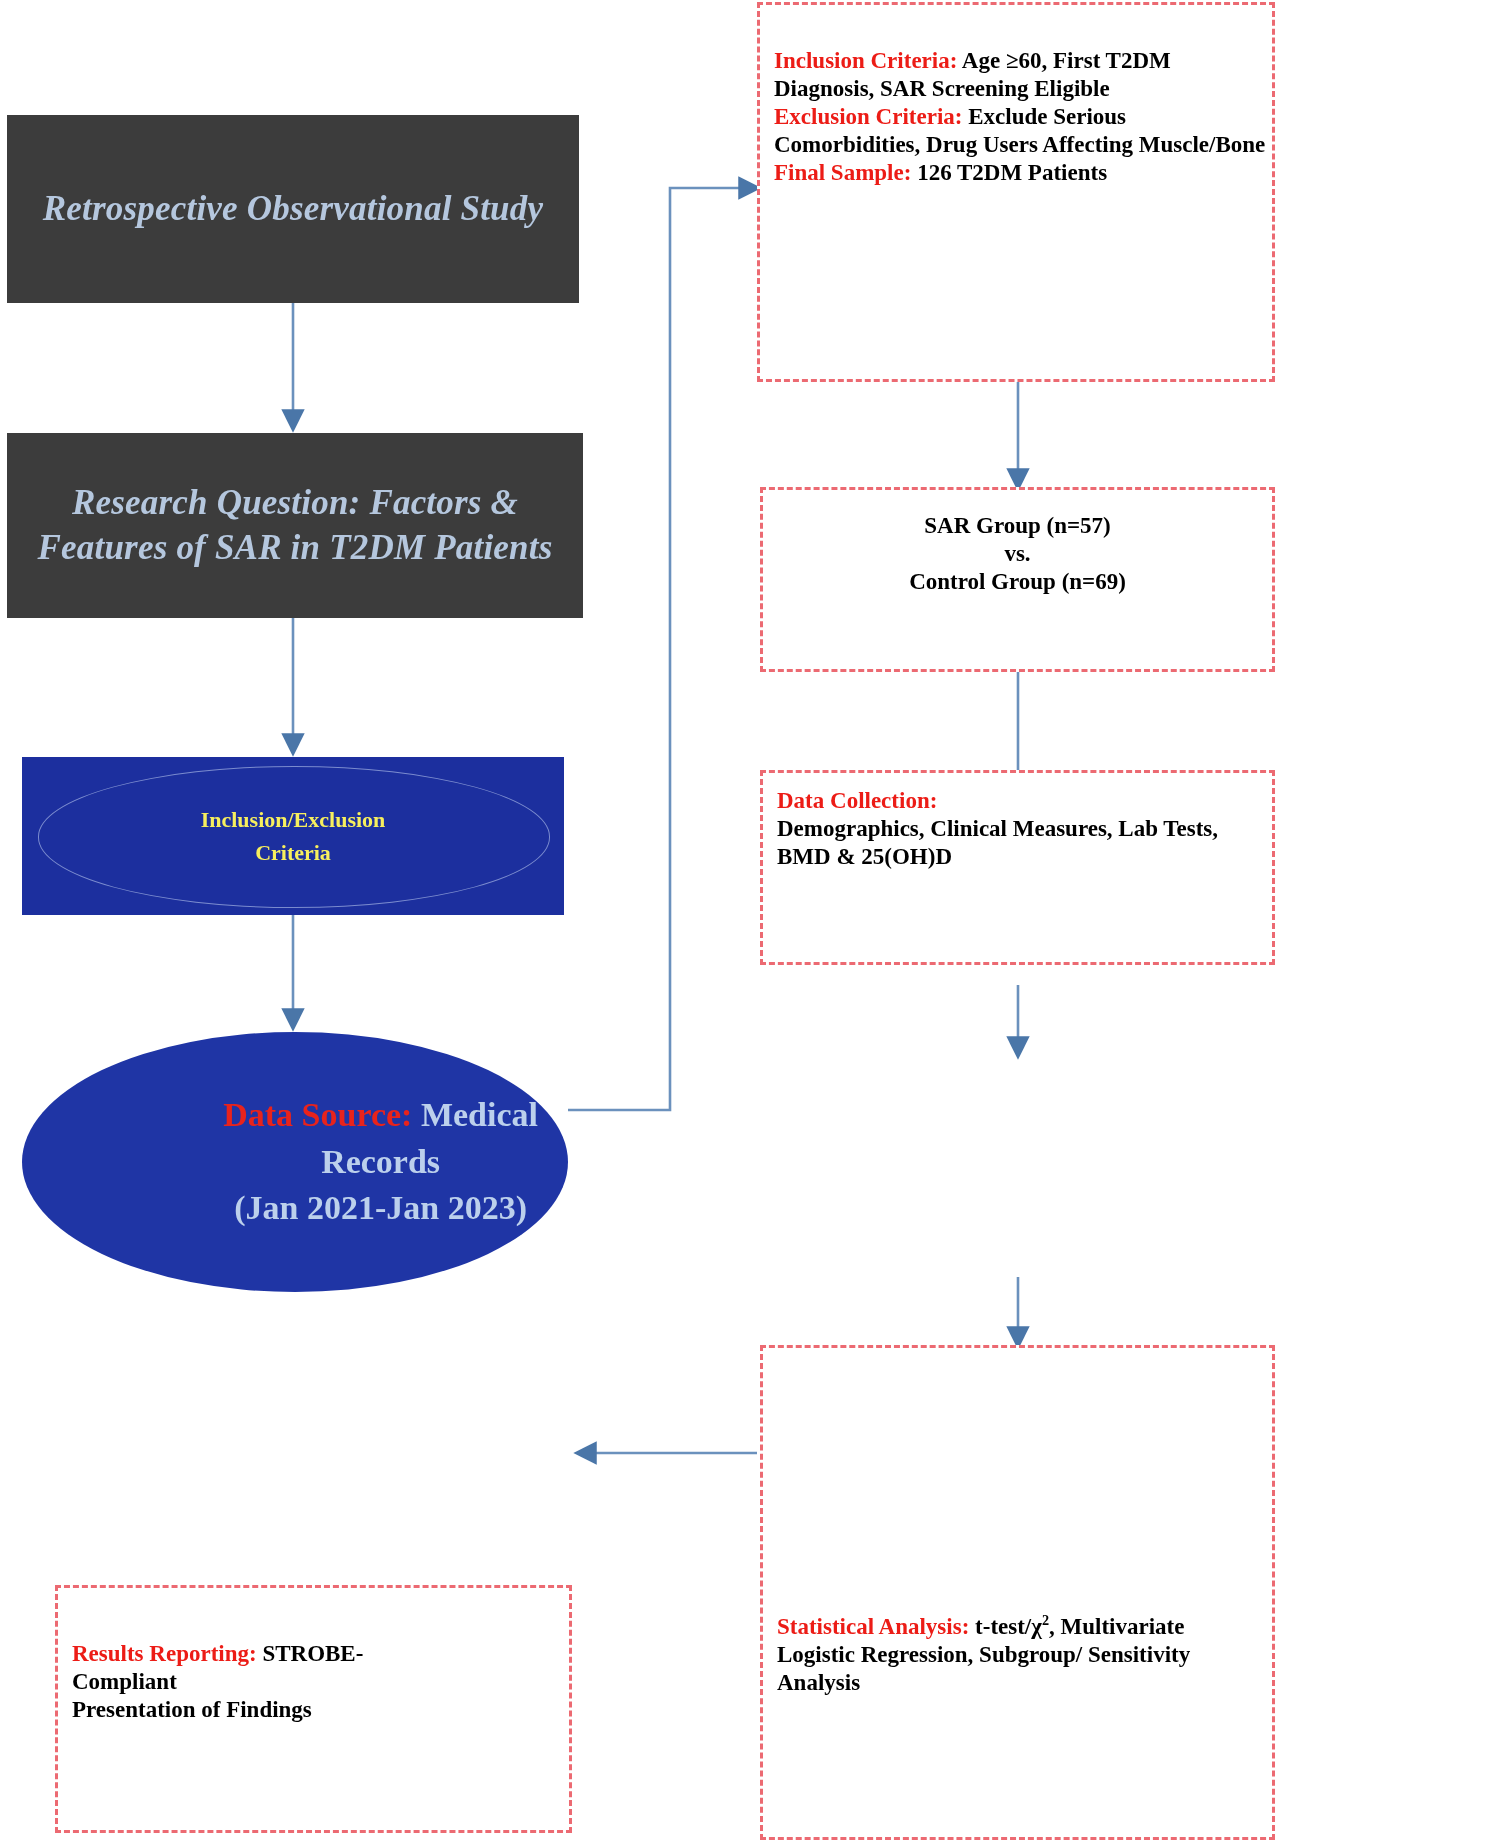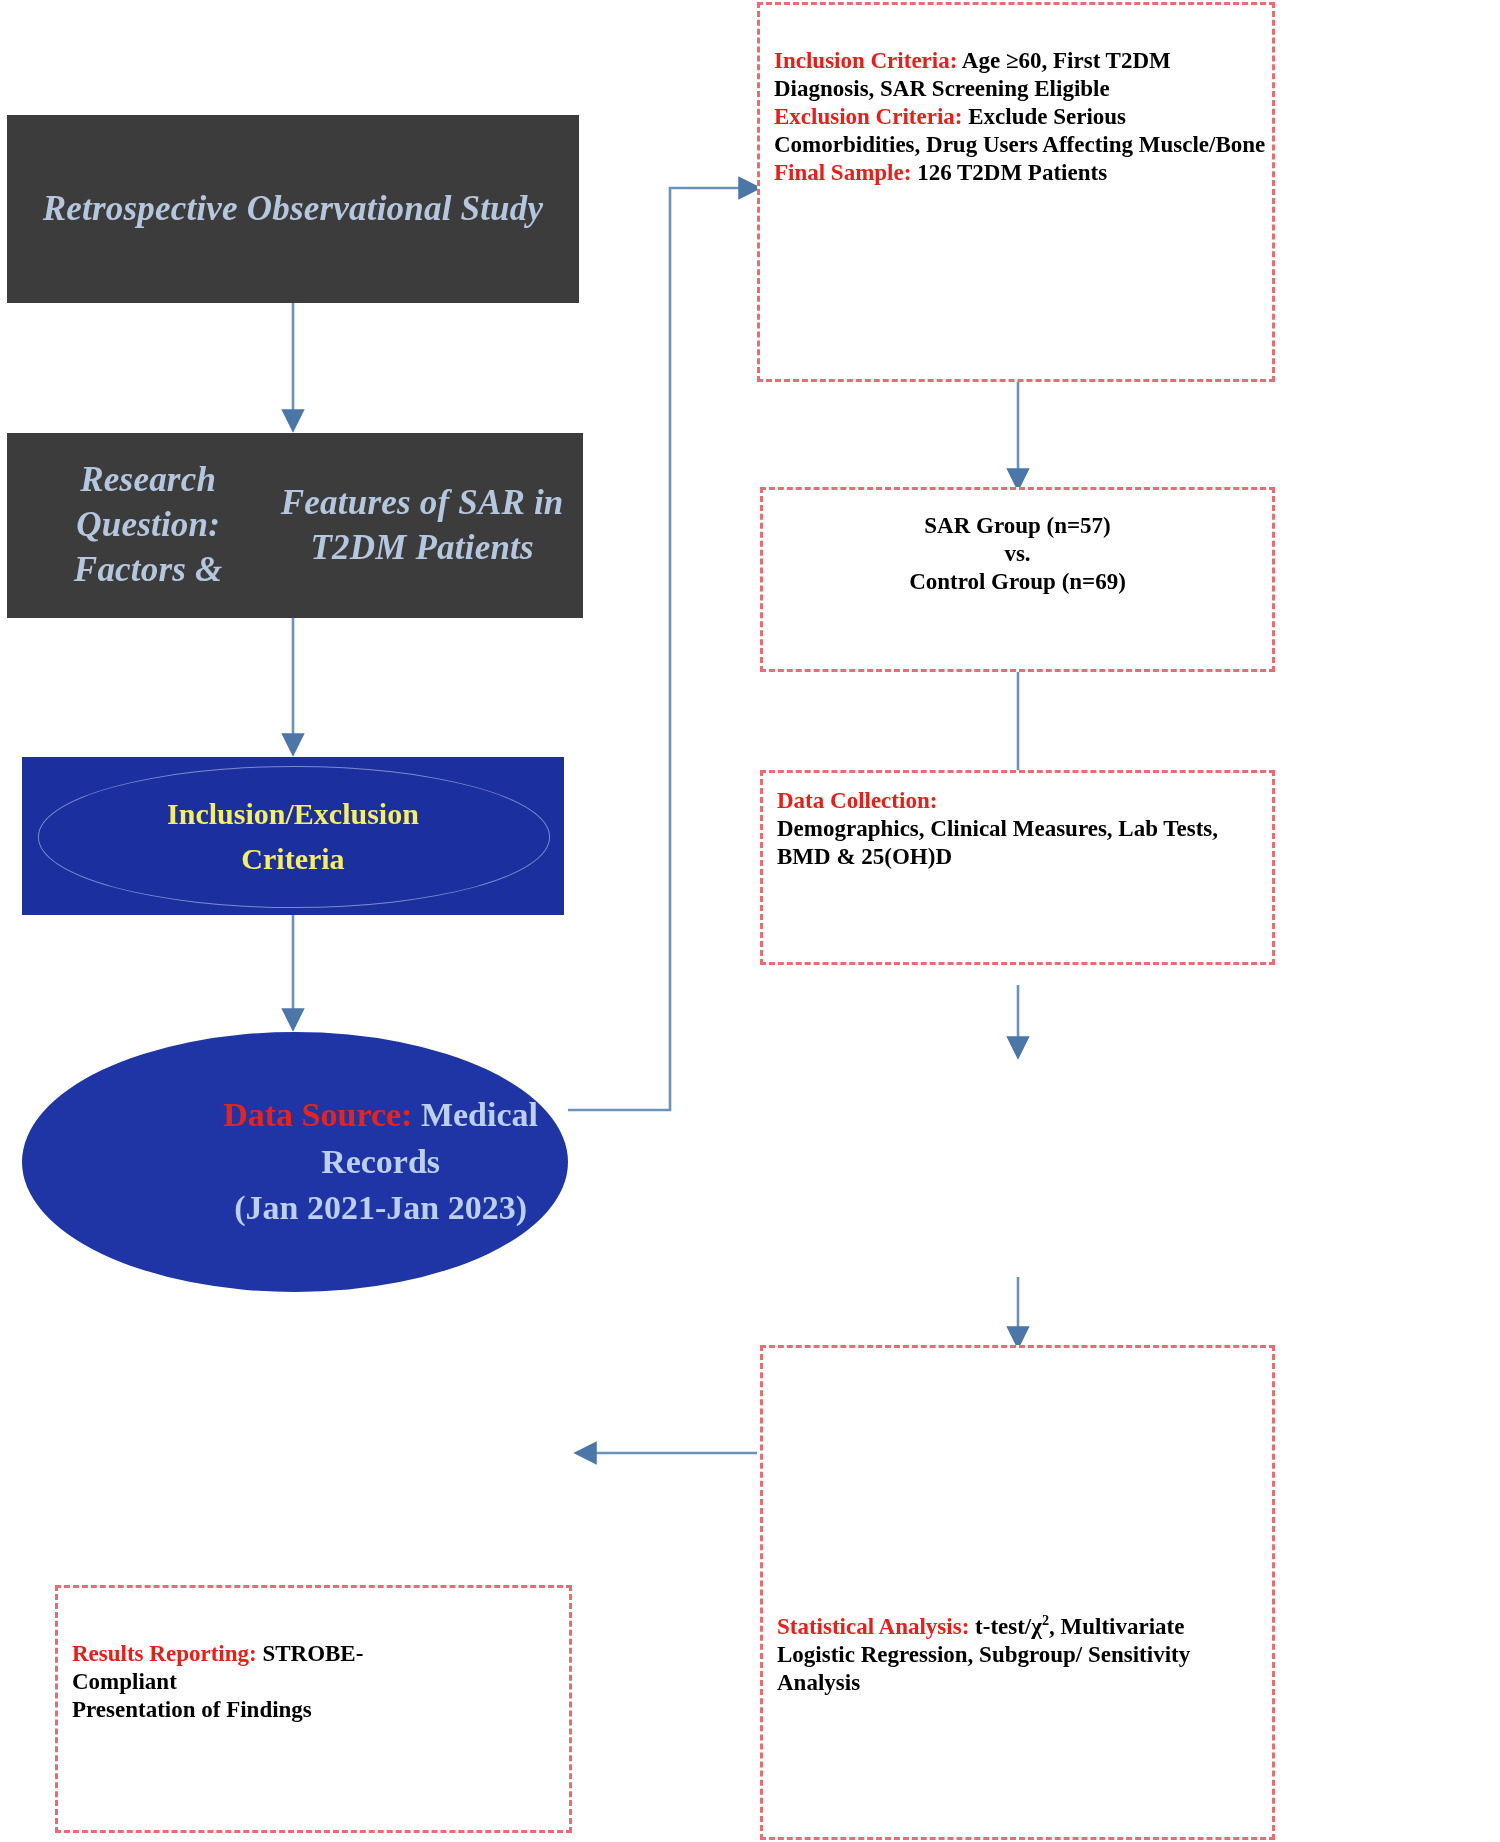--- a/index.html
+++ b/index.html
@@ -13,21 +13,21 @@
   
   .darkbox{
     position:absolute;background:#3c3c3c;
     display:flex;align-items:center;justify-content:center;text-align:center;
     color:#b5c7de;font-weight:bold;font-size:35px;line-height:1.28;
     letter-spacing:.2px;padding:0 14px;box-sizing:border-box;font-style:italic;
   }
   .bluerect{
     position:absolute;background:#1c2f9e;
     display:flex;align-items:center;justify-content:center;text-align:center;
-    color:#f7ef5e;font-weight:bold;font-size:30px;line-height:1.5;
+    color:#f7ef5e;font-weight:bold;font-size:22px;line-height:1.5;
     box-sizing:border-box;overflow:hidden;
   }
   .bluerect .ellipse-deco{
     position:absolute;left:3%;top:6%;width:94%;height:88%;
     border:1.5px solid rgba(200,215,245,.55);border-radius:50%;
     pointer-events:none;
   }
   .bluerect .txt{position:relative;z-index:2;}
 
   .blueellipse{
@@ -80,21 +80,21 @@
       <path d="M1018,1277 L1018,1345"></path>
 
       <path d="M757,1453 L578,1453"></path>
     </g>
   </svg>
 
   <div class="darkbox" style="left:7px;top:115px;width:572px;height:188px;">
     <span>Retrospective Observational Study</span>
   </div>
 
-  <div class="darkbox" style="left:7px;top:433px;width:576px;height:185px;flex-direction:row;">
+  <div class="darkbox" style="left:7px;top:433px;width:576px;height:185px;flex-direction:column;">
     <span>Research Question: Factors &amp;</span>
     <span>Features of SAR in T2DM Patients</span>
   </div>
 
   <div class="bluerect" style="left:22px;top:757px;width:542px;height:158px;">
     <span class="ellipse-deco"></span>
     <span class="txt">
       <span>Inclusion/Exclusion</span><br>
       <span>Criteria</span>
     </span>

